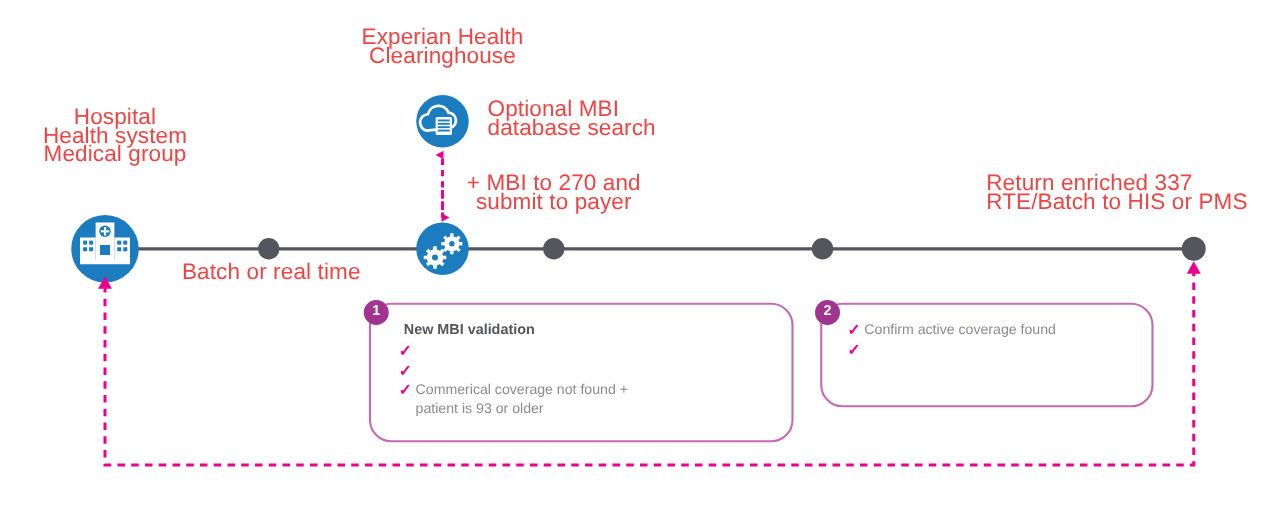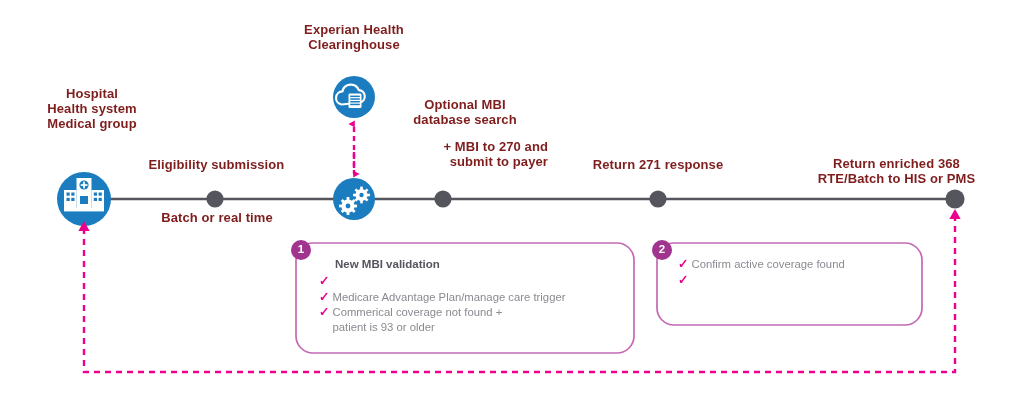--- a/index.html
+++ b/index.html
@@ -7,36 +7,36 @@
     width:1018px;height:405px;
     background:#ffffff;
     font-family:"Liberation Sans", sans-serif;
     overflow:hidden;
   }
   #stage{position:relative;width:1018px;height:405px;}
   svg#art{position:absolute;left:0;top:0;width:1018px;height:405px;}
 
   .lbl{
     position:absolute;
-    color:#7f1d1d;
-    font-weight:bold;
-    font-size:13px;
+    color:#ef4444;
+    font-weight:normal;
+    font-size:18px;
     line-height:15px;
     letter-spacing:0.1px;
     white-space:pre-line;
   }
   .lbl.center{text-align:center;}
-  .lbl.left{text-align:center;margin-top:17px;}
+  .lbl.left{text-align:left;}
 
   .callout-title{
     color:#55555d;
     font-weight:bold;
     font-size:11.5px;
     line-height:15px;
-    margin:0 0 2px 16px;
+    margin:0 0 2px 4px;
   }
   .callout{
     position:absolute;
     box-sizing:border-box;
   }
   .ci-list{margin:0;padding:0;list-style:none;}
   .ci{
     display:flex;
     align-items:flex-start;
     color:#8a8a92;
@@ -174,43 +174,40 @@
   <div class="lbl center" style="left:-2px;top:86px;width:188px;">Hospital
 Health system
 Medical group</div>
 
   <div class="lbl center" style="left:266px;top:22px;width:176px;">Experian Health
 Clearinghouse</div>
 
   <div class="lbl left" style="left:390px;top:80px;width:150px;">Optional MBI
 database search</div>
 
-  <div class="lbl center" style="left:134px;top:157px;width:165px;">Eligibility submission</div>
 
   <div class="lbl center" style="left:138px;top:210px;width:158px;">Batch or real time</div>
 
-  <div class="lbl center" style="left:390px;top:139px;width:158px;text-align:right;">+ MBI to 270 and
+  <div class="lbl center" style="left:364px;top:139px;width:158px;">+ MBI to 270 and
 submit to payer</div>
 
-  <div class="lbl center" style="left:576px;top:157px;width:164px;">Return 271 response</div>
-
-  <div class="lbl left" style="left:789px;top:139px;width:215px;">Return enriched 368
+
+  <div class="lbl left" style="left:789px;top:139px;width:215px;">Return enriched 337
 RTE/Batch to HIS or PMS</div>
 
   <div class="badge-num" style="left:291px;top:240px;">1</div>
 
   <div class="callout" style="left:319px;top:257px;width:312px;">
     <div class="callout-title">New MBI validation</div>
     <ul class="ci-list">
       <li class="ci">
         <span class="tick">✓</span>
       </li>
       <li class="ci">
         <span class="tick">✓</span>
-        <span class="txt">Medicare Advantage Plan/manage care trigger</span>
       </li>
       <li class="ci">
         <span class="tick">✓</span>
         <span class="txt">Commerical coverage not found +
 patient is 93 or older</span>
       </li>
     </ul>
   </div>
 
   <div class="badge-num" style="left:652px;top:240px;">2</div>

